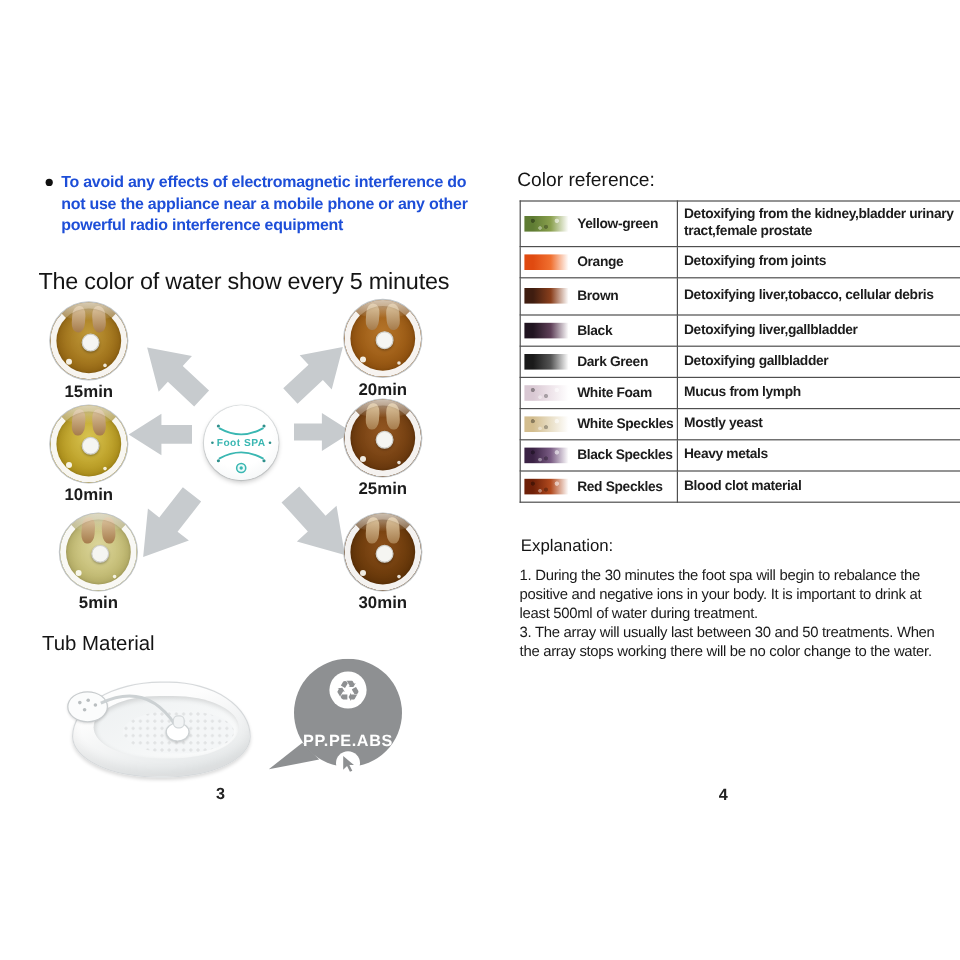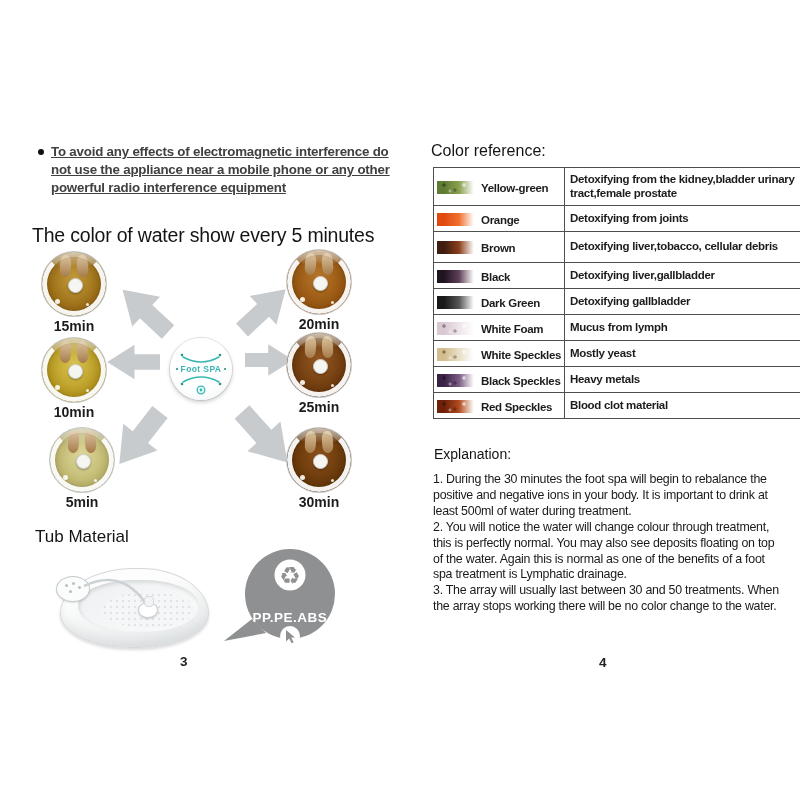--- a/index.html
+++ b/index.html
@@ -1,21 +1,21 @@
 <!DOCTYPE html>
 <html><head>
 <meta charset="utf-8">
 <style>
   html,body{margin:0;padding:0;}
   body{width:800px;height:800px;background:#ffffff;font-family:"Liberation Sans",sans-serif;color:#1a1a1a;position:relative;overflow:hidden;}
 
   
   .warning{position:absolute;left:38px;top:143px;width:352px;display:flex;}
   .warning .bullet{width:6px;height:6px;background:#111;border-radius:50%;margin:6px 7px 0 0;flex:none;}
-  .warning p{margin:0;font-size:13.3px;line-height:18px;font-weight:700;letter-spacing:-0.2px;color:#404040;text-decoration:underline;}
+  .warning p{margin:0;font-size:13.3px;line-height:18px;font-weight:700;letter-spacing:-0.2px;color:#1d4ed8;}
 
   .water-heading{position:absolute;left:32px;top:224px;margin:0;font-size:19.5px;font-weight:400;letter-spacing:-0.2px;color:#141414;}
 
   .diagram{position:absolute;left:30px;top:250px;width:372px;height:270px;}
   .arrows{position:absolute;left:0;top:0;width:372px;height:270px;}
 
   .photo-slot{position:absolute;width:64px;}
   .photo{width:64px;height:64px;border-radius:50%;position:relative;overflow:hidden;
     background:radial-gradient(ellipse at 50% 42%, var(--w2), var(--w1) 62%);
     box-shadow:0 0 0 1px #bfc3c5, inset 0 0 14px rgba(0,0,0,.35);}
@@ -269,19 +269,18 @@
           <td class="ncell"><span class="swatch speckled" style="--c1: #6e2008; --c2: #b24a1e;"></span><span class="cname">Red Speckles</span></td>
           <td class="dcell">Blood clot material</td>
         </tr>
       </tbody>
   </table>
 
   <h2 class="explanation-heading">Explanation:</h2>
 
   <div class="explanation" id="explanationList">
       <p>1. During the 30 minutes the foot spa will begin to rebalance the positive and negative ions in your body. It is important to drink at least 500ml of water during treatment.</p>
-      <p>2. You will notice the water will change colour through treatment, this is perfectly normal. You may also see deposits floating on top of the water. Again this is normal as one of the benefits of a foot spa treatment is Lymphatic drainage.</p>
       <p>3. The array will usually last between 30 and 50 treatments. When the array stops working there will be no color change to the water.</p>
     </div>
 
   <div class="pagenum pn-right">4</div>
 
 </div>
 
 </body></html>

